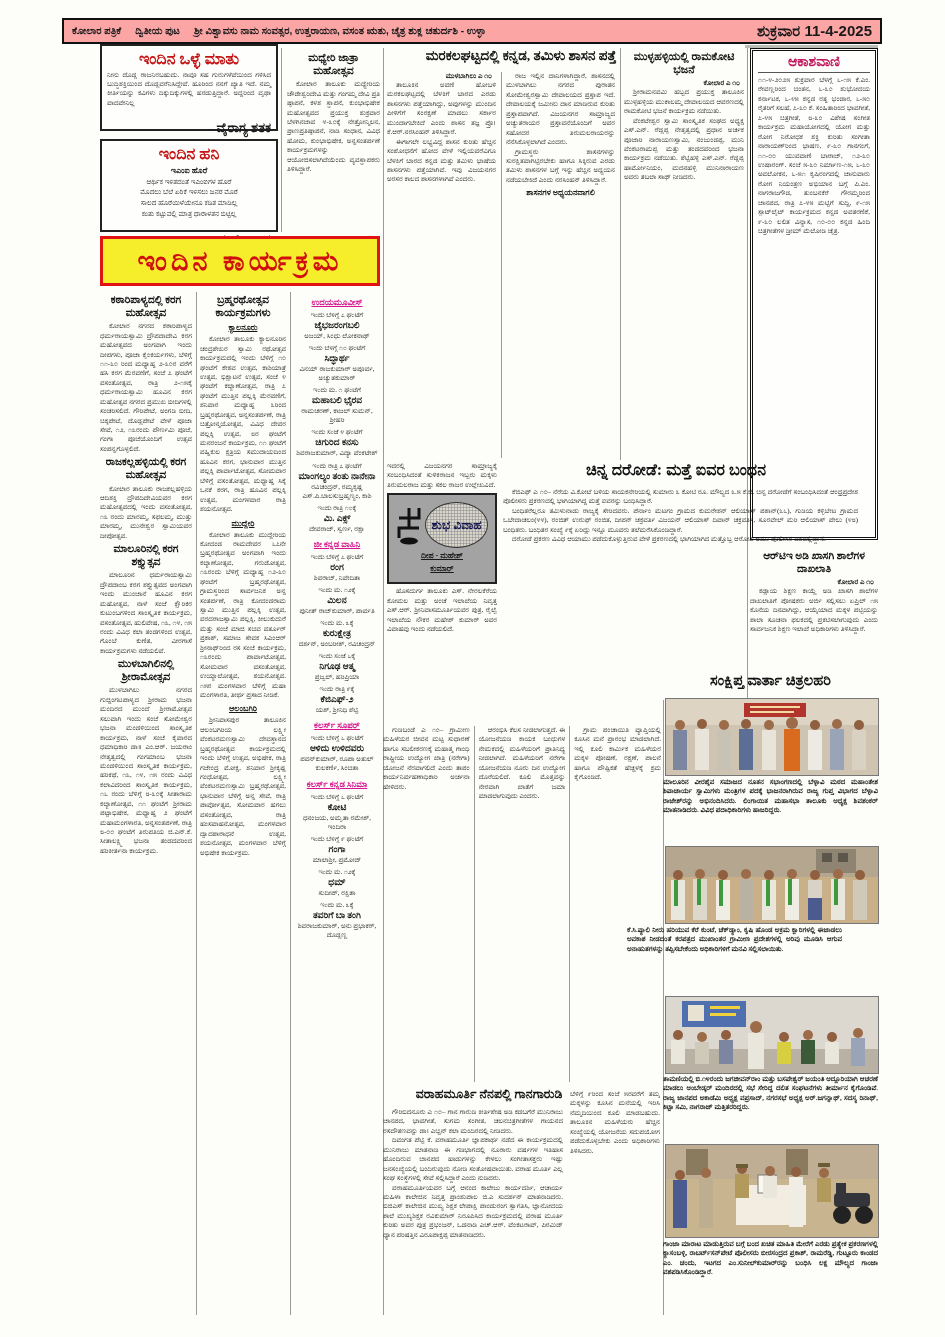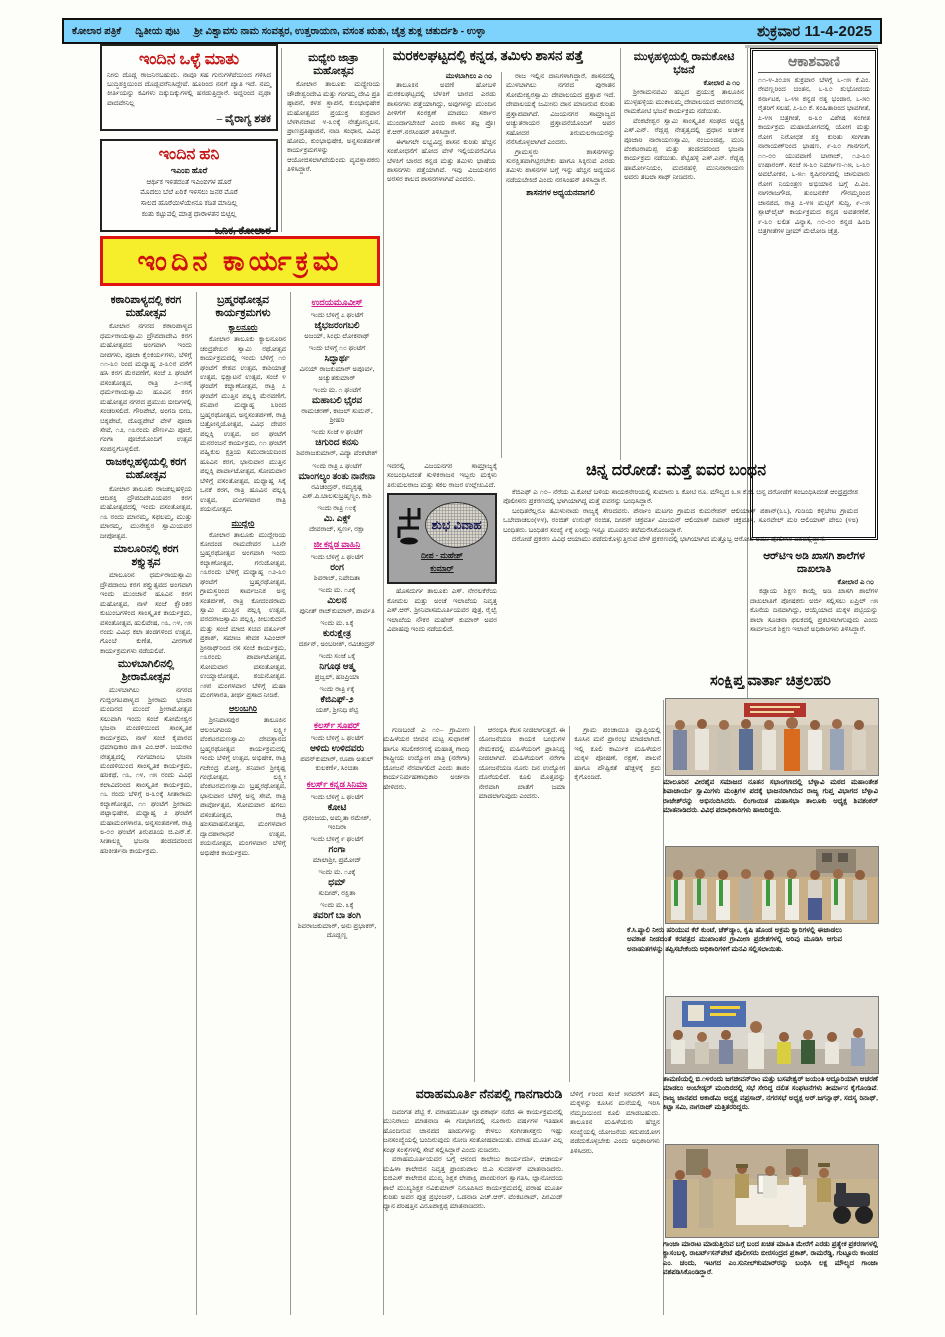--- a/index.html
+++ b/index.html
@@ -2,32 +2,32 @@
 <html><head>
 <meta charset="utf-8">
 <style>
   html,body{margin:0;padding:0;background:#e9e9e6;}
   .page{position:relative;width:945px;height:1337px;background:#fdfdfa;margin:0 auto;overflow:hidden;
         font-family:"Liberation Serif","DejaVu Serif",serif;color:#1a1a1a;}
   .abs{position:absolute;}
   .rule{position:absolute;width:1px;background:#9a9a96;}
 
   
-  .masthead{display:flex;align-items:center;background:#7dd3fc;border:2px solid #111;
+  .masthead{display:flex;align-items:center;background:#fca5a5;border:2px solid #111;
             font-family:"Liberation Sans","DejaVu Sans",sans-serif;font-size:10px;font-weight:bold;
             padding:0 8px;box-sizing:border-box;gap:14px;}
   .masthead .almanac{flex:1;text-align:left;}
   .masthead .daydate{font-size:15px;white-space:nowrap;}
 
   
   .nbox{border:2px solid #222;box-sizing:border-box;padding:3px 5px;background:#fefefc;}
   .red-title{color:#c41414;font-weight:bold;text-align:center;font-size:16px;line-height:1.1;margin:1px 0 3px;}
   .body-t{font-size:7px;line-height:1.35;text-align:justify;margin:0;}
   .body-t.ind{text-indent:9px;}
-  .attr{font-size:11px;font-weight:bold;text-align:right;margin-top:4px;}
+  .attr{font-size:13px;font-weight:bold;text-align:right;margin-top:12px;}
   .verse{font-size:7.2px;line-height:1.5;text-align:center;margin:0;}
 
   .art-title{font-weight:bold;text-align:center;font-size:10.5px;line-height:1.2;margin:2px 0 3px;color:#111;}
   .big-title{font-weight:bold;text-align:center;color:#111;}
   .dateline{font-size:7px;font-weight:bold;text-align:right;margin:0 4px 1px 0;}
 
   .banner{border:3px solid #e01313;background:#f7ee2b;display:flex;align-items:center;justify-content:center;
           box-sizing:border-box;}
   .banner span{color:#d01010;font-weight:bold;font-size:27px;letter-spacing:4px;
                font-family:"Liberation Sans","DejaVu Sans",sans-serif;}
@@ -35,21 +35,21 @@
   .place{font-size:8px;font-weight:bold;text-align:center;text-decoration:underline;margin:4px 0 2px;}
   .chan{color:#d6178e;font-weight:bold;font-size:8.5px;text-align:center;text-decoration:underline;margin:5px 0 2px;}
   .tv-time{font-size:6.8px;text-align:center;margin:3px 0 0;}
   .tv-movie{font-size:9px;font-weight:bold;text-align:center;margin:1px 0;}
   .tv-cast{font-size:7px;text-align:center;line-height:1.3;margin:0 0 2px;}
 
   .twocol{column-count:2;column-gap:10px;column-rule:1px solid #9a9a96;}
   .threecol{column-count:3;column-gap:9px;column-rule:1px solid #9a9a96;}
 
   .akash{border:3px double #111;box-sizing:border-box;padding:3px 5px;background:#fefefc;}
-  .akash .ak-title{color:#737373;font-weight:bold;font-size:14px;text-align:center;margin:0 0 3px;
+  .akash .ak-title{color:#be185d;font-weight:bold;font-size:14px;text-align:center;margin:0 0 3px;
                    border-bottom:1px solid #555;padding-bottom:2px;}
 
   .ad-box{border:2px solid #222;box-sizing:border-box;padding:7px;background:#a3a3a3;}
   .ad-head{display:flex;align-items:center;gap:3px;}
   .ad-oval{flex:1;border:1px solid #333;border-radius:50%;height:44px;display:flex;align-items:center;justify-content:center;
            background:radial-gradient(#9a9a9a 0.8px, #d9d4c8 1.4px);background-size:3px 3px;}
   .ad-oval span{font-weight:bold;font-size:12px;color:#15164f;text-align:center;line-height:1.05;
                 font-family:"Liberation Sans","DejaVu Sans",sans-serif;}
   .ad-couple{font-size:8px;font-weight:bold;text-align:center;text-decoration:underline;margin:3px 0 1px;}
 
@@ -179,21 +179,21 @@
     <p class="tv-movie">ಗಂಗಾ</p>
     <p class="tv-cast">ಮಾಲಾಶ್ರೀ, ಪ್ರಮೋದ್</p>
     <p class="tv-time">ಇಂದು ಮ. ೧೨ಕ್ಕೆ</p>
     <p class="tv-movie">ಧಮ್</p>
     <p class="tv-cast">ಸುದೀಪ್, ರಕ್ಷಿತಾ</p>
     <p class="tv-time">ಇಂದು ಮ. ೩ಕ್ಕೆ</p>
     <p class="tv-movie">ತವರಿಗೆ ಬಾ ತಂಗಿ</p>
     <p class="tv-cast">ಶಿವರಾಜಕುಮಾರ್, ಅನು ಪ್ರಭಾಕರ್, ದೊಡ್ಡಣ್ಣ</p>
   </div>
 
-  <div class="abs big-title" style="left:371px;top:48px;width:234px;font-size:13.5px;">ಮರಕಲಘಟ್ಟದಲ್ಲಿ ಕನ್ನಡ, ತಮಿಳು ಶಾಸನ ಪತ್ತೆ</div>
+  <div class="abs big-title" style="left:404px;top:48px;width:234px;font-size:13.5px;">ಮರಕಲಘಟ್ಟದಲ್ಲಿ ಕನ್ನಡ, ತಮಿಳು ಶಾಸನ ಪತ್ತೆ</div>
   <div class="abs twocol" style="left:387px;top:72px;width:228px;height:386px;overflow:hidden;">
     <div class="dateline">ಮುಳಬಾಗಿಲು ಎ ೧೦</div>
     <p class="body-t ind">ತಾಲೂಕಿನ ಅವಣಿ ಹೋಬಳಿ ಮರಕಲಘಟ್ಟದಲ್ಲಿ ಬೆಳಕಿಗೆ ಬಾರದ ಎರಡು ಶಾಸನಗಳು ಪತ್ತೆಯಾಗಿದ್ದು, ಅವುಗಳನ್ನು ಮುಂದಿನ ಪೀಳಿಗೆಗೆ ಸಂರಕ್ಷಣೆ ಮಾಡಲು ಸರ್ಕಾರ ಮುಂದಾಗಬೇಕಿದೆ ಎಂದು ಶಾಸನ ತಜ್ಞ ಪ್ರೊ। ಕೆ.ಆರ್.ನರಸಿಂಹನ್ ತಿಳಿಸಿದ್ದಾರೆ.</p>
     <p class="body-t ind">ಈಗಾಗಲೇ ಲಭ್ಯವಿದ್ದ ಶಾಸನ ಕುರಿತು ಹೆಚ್ಚಿನ ಸಂಶೋಧನೆಗೆ ಹೋದ ವೇಳೆ ಇಲ್ಲಿಯವರೆವಿಗೂ ಬೆಳಕಿಗೆ ಬಾರದ ಕನ್ನಡ ಮತ್ತು ತಮಿಳು ಭಾಷೆಯ ಶಾಸನಗಳು ಪತ್ತೆಯಾಗಿವೆ. ಇವು ವಿಜಯನಗರ ಅರಸರ ಕಾಲದ ಶಾಸನಗಳಾಗಿವೆ ಎಂದರು.</p>
     <p class="body-t ind">ರಾಜ ಇಲ್ಲಿನ ದಾನಿಗಳಾಗಿದ್ದಾರೆ, ಶಾಸನದಲ್ಲಿ ಮುಳಬಾಗಿಲು ನಗರದ ಪುರಾತನ ಸೋಮೇಶ್ವರಸ್ವಾಮಿ ದೇವಾಲಯದ ಪ್ರಸ್ತಾಪ ಇದೆ. ದೇವಾಲಯಕ್ಕೆ ಜಮೀನು ದಾನ ಮಾಡಿರುವ ಕುರಿತು ಪ್ರಸ್ತಾಪವಾಗಿದೆ. ವಿಜಯನಗರ ಸಾಮ್ರಾಜ್ಯದ ಅಚ್ಯುತರಾಯರ ಪ್ರಸ್ತಾವನೆಯೊಂದಿಗೆ ಅವರ ಸಹೋದರ ತಿರುಮಲರಾಯರನ್ನು ನೆನೆಸಿಕೊಳ್ಳಲಾಗಿದೆ ಎಂದರು.</p>
     <p class="body-t ind">ಗ್ರಾಮಸ್ಥರು ಶಾಸನಗಳನ್ನು ಸುರಕ್ಷಿತವಾಗಿಟ್ಟಿರಬೇಕು ಹಾಗೂ ಸಿಕ್ಕಿರುವ ಎರಡು ತಮಿಳು ಶಾಸನಗಳ ಬಗ್ಗೆ ಇನ್ನು ಹೆಚ್ಚಿನ ಅಧ್ಯಯನ ನಡೆಯಬೇಕಿದೆ ಎಂದು ನರಸಿಂಹನ್ ತಿಳಿಸಿದ್ದಾರೆ.</p>
     <div class="subhead-c">ಶಾಸನಗಳ ಅಧ್ಯಯನವಾಗಲಿ</div>
   </div>
 
   <div class="abs" style="left:624px;top:48px;width:120px;height:410px;overflow:hidden;">
@@ -242,20 +242,21 @@
   </div>
 
   <div class="abs threecol" style="left:383px;top:726px;width:278px;height:356px;overflow:hidden;">
     <p class="body-t ind">ಗುಡಿಬಂಡೆ ಎ ೧೦– ಗ್ರಾಮೀಣ ಮಹಿಳೆಯರ ಜೀವನ ಮಟ್ಟ ಸುಧಾರಣೆ ಹಾಗೂ ಸಬಲೀಕರಣಕ್ಕೆ ಮಹಾತ್ಮ ಗಾಂಧಿ ರಾಷ್ಟ್ರೀಯ ಉದ್ಯೋಗ ಖಾತ್ರಿ (ನರೇಗಾ) ಯೋಜನೆ ನೆರವಾಗಲಿದೆ ಎಂದು ತಾಪಂ ಕಾರ್ಯನಿರ್ವಹಣಾಧಿಕಾರಿ ಅರ್ಚನಾ ಹೇಳಿದರು.</p>
     <p class="body-t ind">ಆರಂಭಿಸಿ ಕೆಲಸ ನೀಡಲಾಗುತ್ತದೆ. ಈ ಯೋಜನೆಯಡಿ ಕಾಯಕ ಬಂಧುಗಳ ನೇಮಕದಲ್ಲಿ ಮಹಿಳೆಯರಿಗೆ ಪ್ರಾತಿನಿಧ್ಯ ನೀಡಲಾಗಿದೆ. ಮಹಿಳೆಯರಿಗೆ ನರೇಗಾ ಯೋಜನೆಯಡಿ ನೂರು ದಿನ ಉದ್ಯೋಗ ದೊರೆಯಲಿದೆ. ಕೂಲಿ ಮೊತ್ತವನ್ನು ನೇರವಾಗಿ ಖಾತೆಗೆ ಜಮಾ ಮಾಡಲಾಗುವುದು ಎಂದರು.</p>
     <p class="body-t ind">ಗ್ರಾಮ ಪಂಚಾಯಿತಿ ವ್ಯಾಪ್ತಿಯಲ್ಲಿ ಕೂಸಿನ ಮನೆ ಪ್ರಾರಂಭ ಮಾಡಲಾಗಿದೆ. ಇಲ್ಲಿ ಕೂಲಿ ಕಾರ್ಮಿಕ ಮಹಿಳೆಯರ ಮಕ್ಕಳ ಪೋಷಣೆ, ರಕ್ಷಣೆ, ಪಾಲನೆ ಹಾಗೂ ಪೌಷ್ಟಿಕತೆ ಹೆಚ್ಚಳಕ್ಕೆ ಕ್ರಮ ಕೈಗೊಂಡಿದೆ.</p>
   </div>
 
   <div class="abs big-title" style="left:383px;top:1087px;width:212px;font-size:12.5px;">ವರಾಹಮೂರ್ತಿ ನೆನಪಲ್ಲಿ ಗಾನಗಾರುಡಿ</div>
   <div class="abs" style="left:383px;top:1108px;width:180px;height:206px;overflow:hidden;">
+    <p class="body-t ind">ಗೌರಿಬಿದನೂರು ಎ ೧೦– ಗಾನ ಗಾರುಡಿ ಕೀರ್ತಿಶೇಷ ಅಡಿ ಕಡಬಗೆರೆ ಮುನಿರಾಜು ಜಾನಪದ, ಭಾವಗೀತೆ, ಸುಗಮ ಸಂಗೀತ, ಚಲನಚಿತ್ರಗೀತೆಗಳ ಗಾಯನದ ರಸದೌತಣವನ್ನು ಡಾ। ಎಚ್ಚಿನ್ ಕಲಾ ಮಂದಿರದಲ್ಲಿ ನೀಡಿದರು.</p>
     <p class="body-t ind">ದಿವಂಗತ ಪೆಟ್ಟಿ ಕೆ. ವರಾಹಮೂರ್ತಿ ಜ್ಞಾಪಕಾರ್ಥ ನಡೆದ ಈ ಕಾರ್ಯಕ್ರಮದಲ್ಲಿ ಮುನಿರಾಜು ಮಾತನಾಡಿ ಈ ಗಡಿಭಾಗದಲ್ಲಿ ನೂರಾರು ವರ್ಷಗಳ ಇತಿಹಾಸ ಹೊಂದಿರುವ ಜಾನಪದ ಹಾಡುಗಳನ್ನು ಕೇಳಲು ಸಂಗೀತಾಸಕ್ತರು ಇಷ್ಟು ಜನಸಂಖ್ಯೆಯಲ್ಲಿ ಬಂದಿರುವುದು ನೋಡಿ ಸಂತೋಷವಾಯಿತು. ವರಾಹ ಮೂರ್ತಿ ಎಲ್ಲ ಸಂಘ ಸಂಸ್ಥೆಗಳಲ್ಲಿ ಸೇವೆ ಸಲ್ಲಿಸಿದ್ದಾರೆ ಎಂದು ನುಡಿದರು.</p>
     <p class="body-t ind">ವರಾಹಮೂರ್ತಿಯವರ ಬಗ್ಗೆ ಆನಂದ ಕಾಲೇಜು ಕಾರ್ಯದರ್ಶಿ, ಆಚಾರ್ಯ ಮಹಿಳಾ ಕಾಲೇಜಿನ ನಿವೃತ್ತ ಪ್ರಾಂಶುಪಾಲ ಜಿ.ಎ ಸುದರ್ಶನ್ ಮಾತನಾಡಿದರು. ಬಿಜಿಎಸ್ ಕಾಲೇಜಿನ ಮುಖ್ಯ ಶಿಕ್ಷಕ ಲೇಪಾಕ್ಷಿ ಪಾಂಡುರಂಗ ಸ್ವಾಗತಿಸಿ, ಜ್ಞಾನೋದಯ ಶಾಲೆ ಮುಖ್ಯಶಿಕ್ಷಕ ರವಿಕುಮಾರ್ ನಿರೂಪಿಸಿದ ಕಾರ್ಯಕ್ರಮದಲ್ಲಿ ವರಾಹ ಮೂರ್ತಿ ಕುರಿತು ಅವರ ಪುತ್ರ ಪ್ರಭಂಜನ್, ಒಡನಾಡಿ ಎಚ್.ಆರ್. ವೆಂಕಟರಾವ್, ಪಿರಮಿಡ್ ಧ್ಯಾನ ಪರಿಷತ್ತಿನ ವಿರೂಪಾಕ್ಷಪ್ಪ ಮಾತನಾಡಿದರು.</p>
   </div>
 
   <div class="abs" style="left:570px;top:1090px;width:90px;height:224px;overflow:hidden;">
     <p class="body-t">ಬೆಳಿಗ್ಗೆ ೯ರಿಂದ ಸಂಜೆ ೫ರವರೆಗೆ ತಮ್ಮ ಮಕ್ಕಳನ್ನು ಕೂಸಿನ ಮನೆಯಲ್ಲಿ ಇರಿಸಿ ನೆಮ್ಮದಿಯಿಂದ ಕೂಲಿ ಮಾಡಬಹುದು. ತಾಲೂಕಿನ ಮಹಿಳೆಯರು ಹೆಚ್ಚಿನ ಸಂಖ್ಯೆಯಲ್ಲಿ ಯೋಜನೆಯ ಸದುಪಯೋಗ ಪಡೆದುಕೊಳ್ಳಬೇಕು ಎಂದು ಅಧಿಕಾರಿಗಳು ತಿಳಿಸಿದರು.</p>
   </div>
 
   <div class="abs big-title" style="left:663px;top:672px;width:215px;font-size:14.5px;">ಸಂಕ್ಷಿಪ್ತ ವಾರ್ತಾ ಚಿತ್ರಲಹರಿ</div>
 

